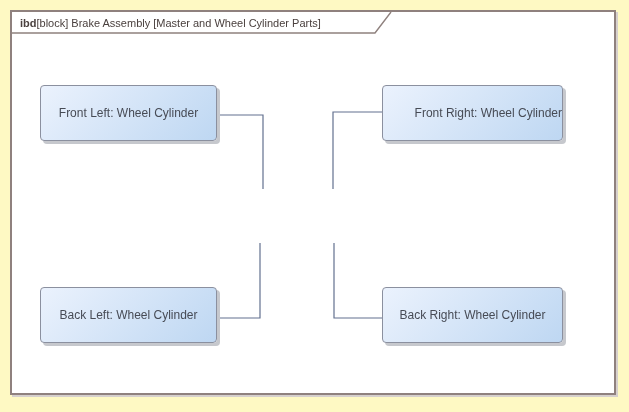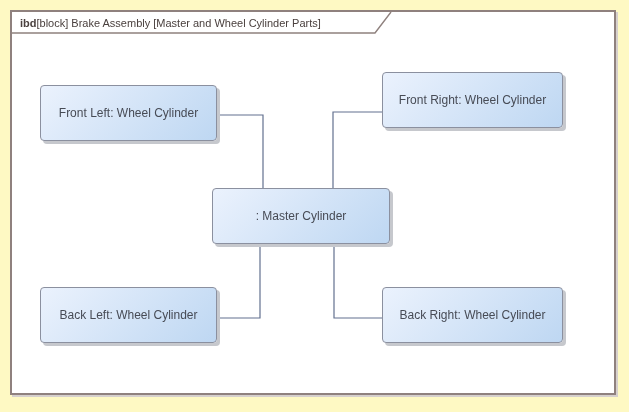--- a/index.html
+++ b/index.html
@@ -25,21 +25,21 @@
     position:absolute;box-sizing:border-box;
     background:linear-gradient(135deg,var(--node-fill-top,#ebf2fd) 0%,var(--node-fill-bottom,#bed7f2) 100%);
     border:1px solid var(--node-border,#8b909f);
     border-radius:4px;
     box-shadow:3px 3px 0 var(--node-shadow,#c6c8cd);
     display:flex;align-items:center;justify-content:center;
     font-size:12px;font-weight:400;color:var(--node-text,#474b55);
     text-align:center;
   }
   .node-front-left {left:40px; top:85px; width:177px;height:56px;}
-  .node-front-right{left:382px;top:72px; width:181px;height:56px;}
+  .node-front-right{left:382px;top:85px; width:181px;height:56px;justify-content:flex-end;}
   .node-master     {left:212px;top:188px;width:178px;height:56px;}
   .node-back-left  {left:40px; top:287px;width:177px;height:56px;}
   .node-back-right {left:382px;top:287px;width:181px;height:56px;text-align:right;}
   
   .wires{position:absolute;left:0;top:0;width:629px;height:412px;pointer-events:none;}
   .wires polyline{
     fill:none;stroke:var(--connector,#63718f);stroke-width:1.2px;pointer-events:stroke;
   }
 </style>
 </head>
@@ -61,23 +61,20 @@
     <polyline points="260,243 260,318 216,318"></polyline>
     <polyline points="334,243 334,318 383,318"></polyline>
   </svg>
 
   <div class="node node-front-left">
     <span>Front Left: Wheel Cylinder</span>
   </div>
   <div class="node node-front-right">
     <span>Front Right: Wheel Cylinder</span>
   </div>
-  <div class="node node-master">
-    <span>: Master Cylinder</span>
-  </div>
   <div class="node node-back-left">
     <span>Back Left: Wheel Cylinder</span>
   </div>
   <div class="node node-back-right">
     <span>Back Right: Wheel Cylinder</span>
   </div>
 
 </div>
 
 </body></html>

